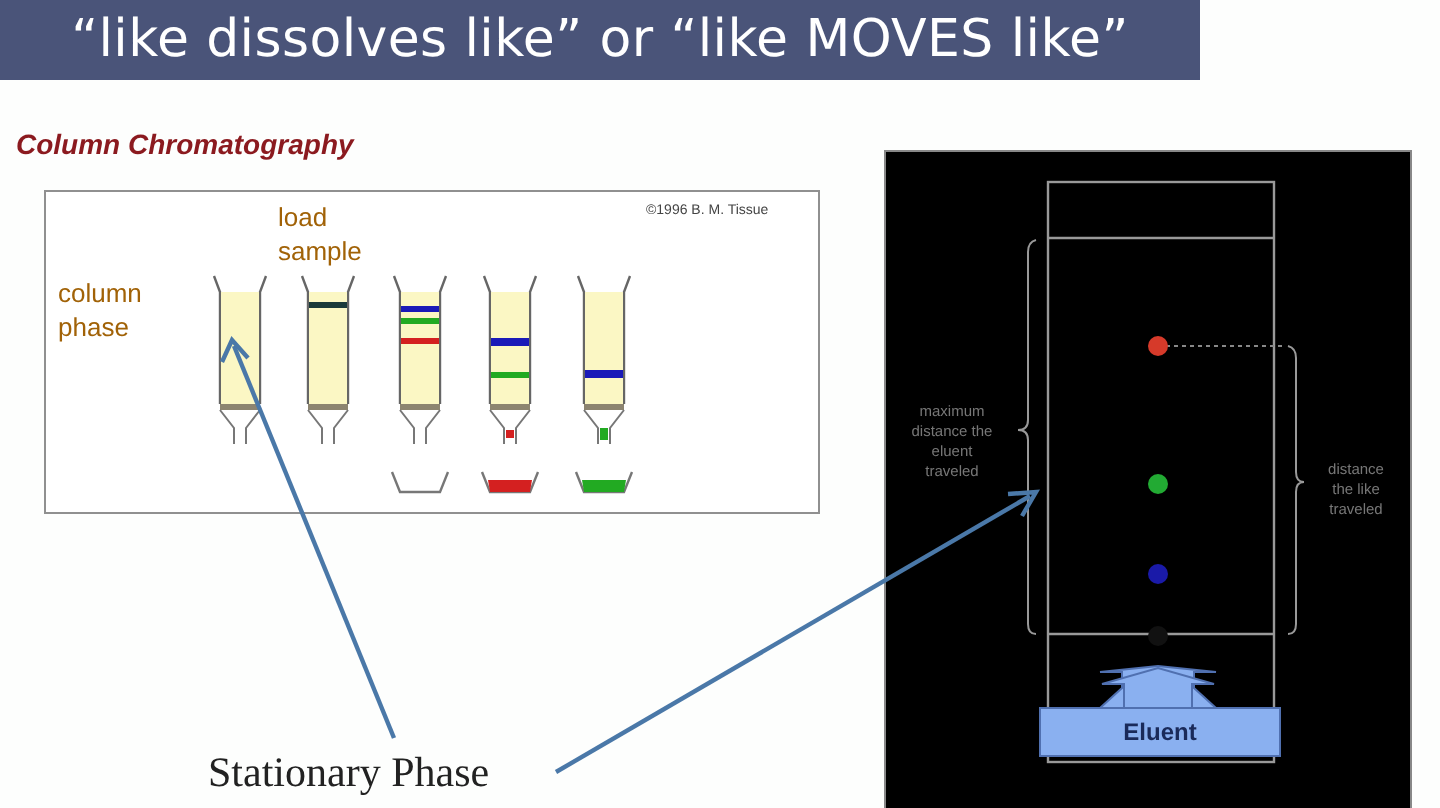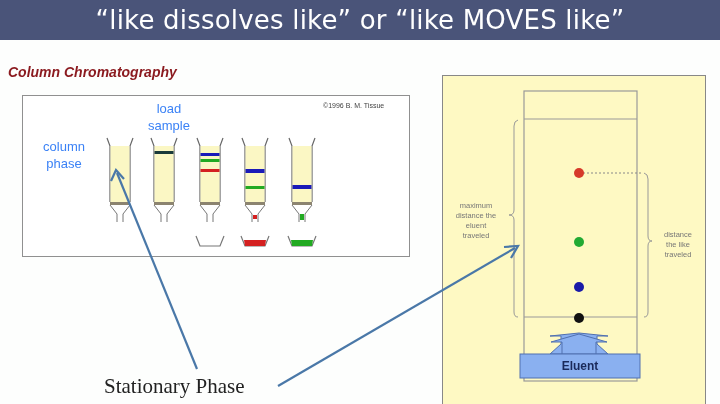--- a/index.html
+++ b/index.html
@@ -1,22 +1,22 @@
 <!DOCTYPE html>
 <html><head>
 <meta charset="utf-8">
 <style>
   html, body { margin:0; padding:0; }
   body { width:720px; height:404px; position:relative; overflow:hidden; background:#fdfefd; font-family:"Liberation Sans", sans-serif; }
-  .titlebar { position:absolute; left:0; top:0; width:720px; height:40px; background:#4a5479; color:#fff; text-align:center; font-size:26px; line-height:40px; letter-spacing:0.2px; font-family:"DejaVu Sans", sans-serif; }
+  .titlebar { position:absolute; left:0; top:0; width:600px; height:40px; background:#4a5479; color:#fff; text-align:center; font-size:26px; line-height:40px; letter-spacing:0.2px; font-family:"DejaVu Sans", sans-serif; }
   .subtitle { position:absolute; left:8px; top:64px; color:#8b1a1f; font-weight:bold; font-style:italic; font-size:14px; }
   .panel { position:absolute; left:22px; top:95px; width:386px; height:160px; border:1.5px solid #909090; background:#fff; }
-  .lbl { position:absolute; color:#3b82f6; font-size:13px; text-align:center; line-height:17px; }
+  .lbl { position:absolute; color:#a16207; font-size:13px; line-height:17px; }
   .copy { position:absolute; font-size:7px; color:#444; }
-  .tlc { position:absolute; left:442px; top:75px; width:262px; height:329px; border:1.5px solid #888; border-bottom:none; background:#fef9c3; }
+  .tlc { position:absolute; left:442px; top:75px; width:262px; height:329px; border:1.5px solid #888; border-bottom:none; background:#000000; }
   .small { position:absolute; font-size:7.5px; color:#777; text-align:center; line-height:10px; }
   .caption { position:absolute; left:104px; top:374px; font-family:"Liberation Serif", serif; font-size:21px; color:#222; }
   svg { position:absolute; left:0; top:0; }
 </style>
 </head>
 <body>
 
 <div class="titlebar">“like dissolves like” or “like MOVES like”</div>
 <div class="subtitle">Column Chromatography</div>
 

